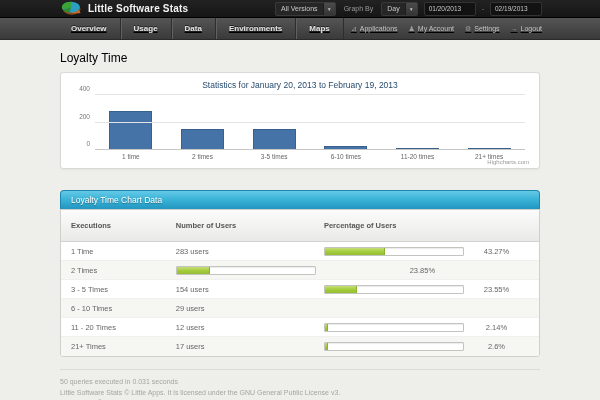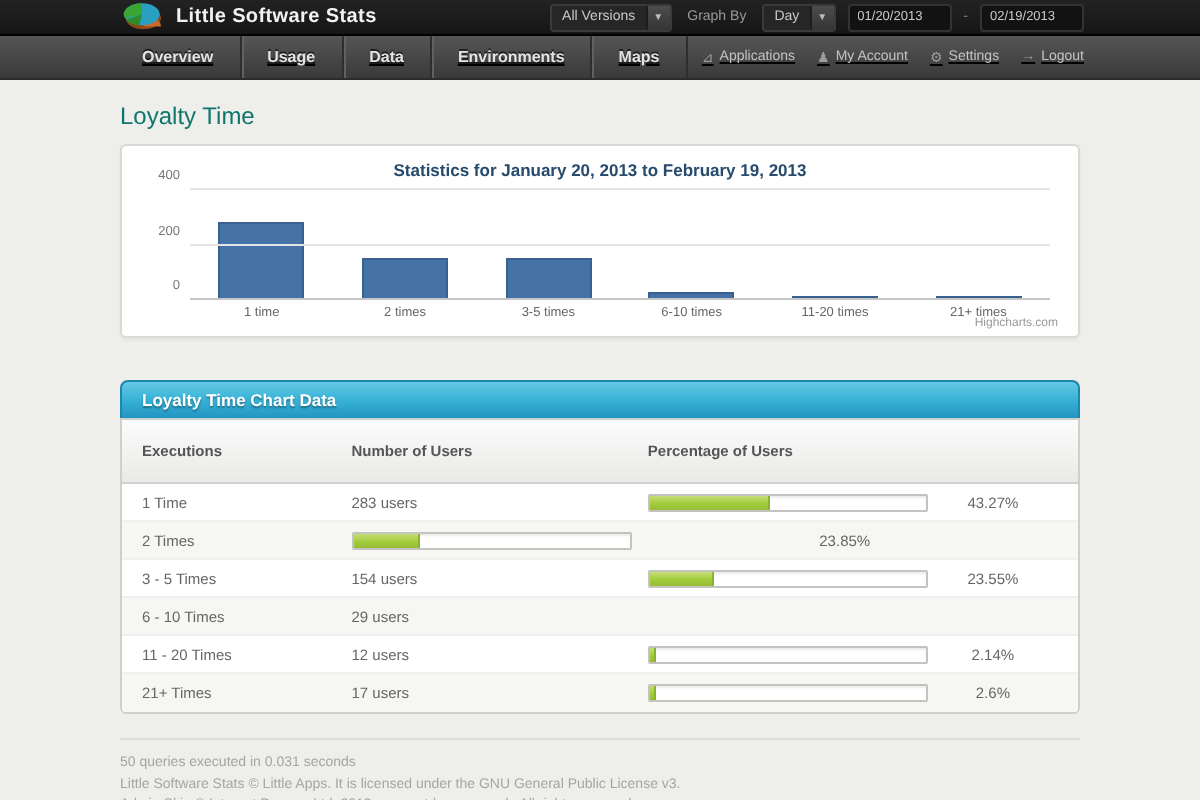--- a/index.html
+++ b/index.html
@@ -47,49 +47,49 @@
     text-shadow:0 -1px 0 rgba(0,0,0,.6); cursor:pointer;
     border-right:1px solid #2e2e2e; box-shadow:inset 1px 0 0 #616161;
   }
   .nav-item:first-child { box-shadow:none; }
   .nav-right { display:flex; align-items:center; gap:11px; }
   .nav-utility { display:flex; align-items:center; gap:3px; color:#c4c4c4; font-size:7px; cursor:pointer; }
   .nav-utility .uicon { font-size:7px; color:#9d9d9d; }
 
   
   .content { width:480px; margin:0 auto; }
-  .page-title { font-size:12px; font-weight:normal; color:#0f766e; margin:11px 0 7px; }
+  .page-title { font-size:12px; font-weight:normal; color:#000000; margin:11px 0 7px; }
 
   
   .chart-panel {
     background:#fff; border:1px solid #d9d9d5; border-radius:3px;
     box-shadow:0 1px 2px rgba(0,0,0,.05); padding:7px 10px 4px; position:relative; height:97px;
   }
-  .chart-title { text-align:center; color:#274b6d; font-size:8.5px; font-weight:bold; margin-bottom:5px; }
+  .chart-title { text-align:center; color:#274b6d; font-size:8.5px; font-weight:normal; margin-bottom:5px; }
   .chart-body { position:relative; height:55px; margin:0 4px 0 24px; }
   .gridline { position:absolute; left:0; right:0; height:1px; background:#e4e4e4; }
   .gridline.zero { background:#c6c6c6; }
   .ytick {
     position:absolute; left:-24px; width:19px; text-align:right;
     font-size:6.5px; color:#777; transform:translateY(-50%);
   }
   .bars { position:absolute; left:0; right:0; top:0; bottom:0; display:flex; align-items:flex-end; }
   .bar-col { flex:1; height:100%; display:flex; align-items:flex-end; justify-content:center; }
   .chart-bar { width:60%; border:1px solid #ffffff; border-bottom:none; min-height:2px; }
   .xlabels { display:flex; margin:3px 4px 0 24px; }
   .xlabel { flex:1; text-align:center; font-size:6.5px; color:#666; }
   .chart-credit { position:absolute; right:10px; bottom:3px; font-size:6px; color:#999; cursor:pointer; }
 
   
   .table-section { margin-top:21px; }
   .table-title-bar {
     height:19px; line-height:19px; padding:0 10px;
     background:linear-gradient(#64c9e6 0%, #3cb4d8 45%, #2196c1 100%);
     border:1px solid #1d87ae; border-bottom:none; border-radius:4px 4px 0 0;
-    color:#fff; font-size:8.5px; font-weight:bold; text-shadow:0 1px 1px rgba(0,0,0,.35);
+    color:#fff; font-size:8.5px; font-weight:normal; text-shadow:0 1px 1px rgba(0,0,0,.35);
   }
   .table-box { background:#fff; border:1px solid #cfcfcb; border-radius:0 0 3px 3px; overflow:hidden; }
   .thead {
     display:flex; align-items:center; height:32px;
     background:linear-gradient(#fcfcfc,#e9e9e7); border-bottom:1px solid #d2d2d0;
     font-size:7.5px; font-weight:bold; color:#555;
   }
   .col-exec { width:24%; padding-left:10px; }
   .col-users { width:31%; }
   .col-pct { flex:1; display:flex; align-items:center; }

